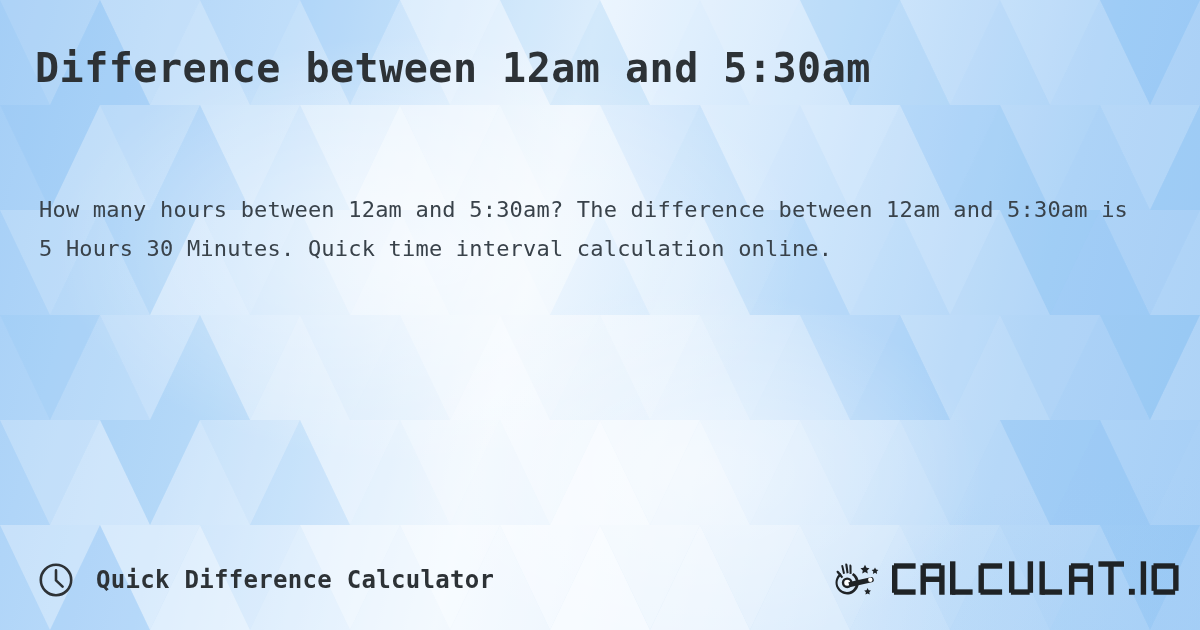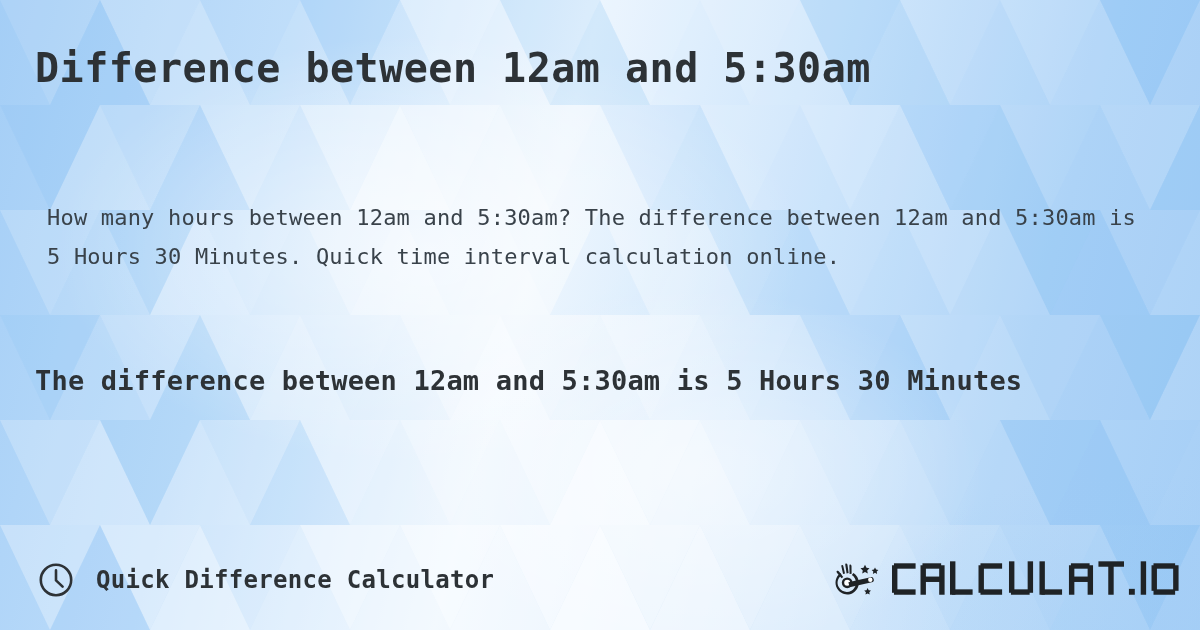--- a/index.html
+++ b/index.html
@@ -63,21 +63,21 @@
     color: #2d3236;
     letter-spacing: 0.5px;
     white-space: nowrap;
   }
 
   .intro {
     position: absolute;
     left: 35px;
     top: 186px;
     width: 1105px;
-    margin: 12px;
+    margin: 4px;
     font-family: "DejaVu Sans Mono", "Liberation Mono", monospace;
     font-size: 22px;
     line-height: 39px;
     font-weight: normal;
     color: #39424a;
     letter-spacing: 0.2px;
   }
 
   .answer {
     position: absolute;
@@ -315,21 +315,20 @@
   </svg>
 
   <div id="sheen"></div>
 
   <div id="content">
 
     <h1 class="page-title">Difference between 12am and 5:30am</h1>
 
     <p class="intro">How many hours between 12am and 5:30am? The difference between 12am and 5:30am is 5 Hours 30 Minutes. Quick time interval calculation online.</p>
 
-    <p class="answer">The difference between 12am and 5:30am is 5 Hours 30 Minutes</p>
 
     <div class="footer">
 
       <div class="footer-left">
         <span>
           <svg class="clock-icon" viewBox="0 0 36 36" aria-hidden="true">
             <circle cx="18" cy="18" r="15.2" fill="none" stroke="#2d3236" stroke-width="2.6"></circle>
             <path d="M18 8.4 L18 18.4 L24.6 24.6" fill="none" stroke="#2d3236" stroke-width="2.6" stroke-linecap="round" stroke-linejoin="round"></path>
           </svg>
         </span>

